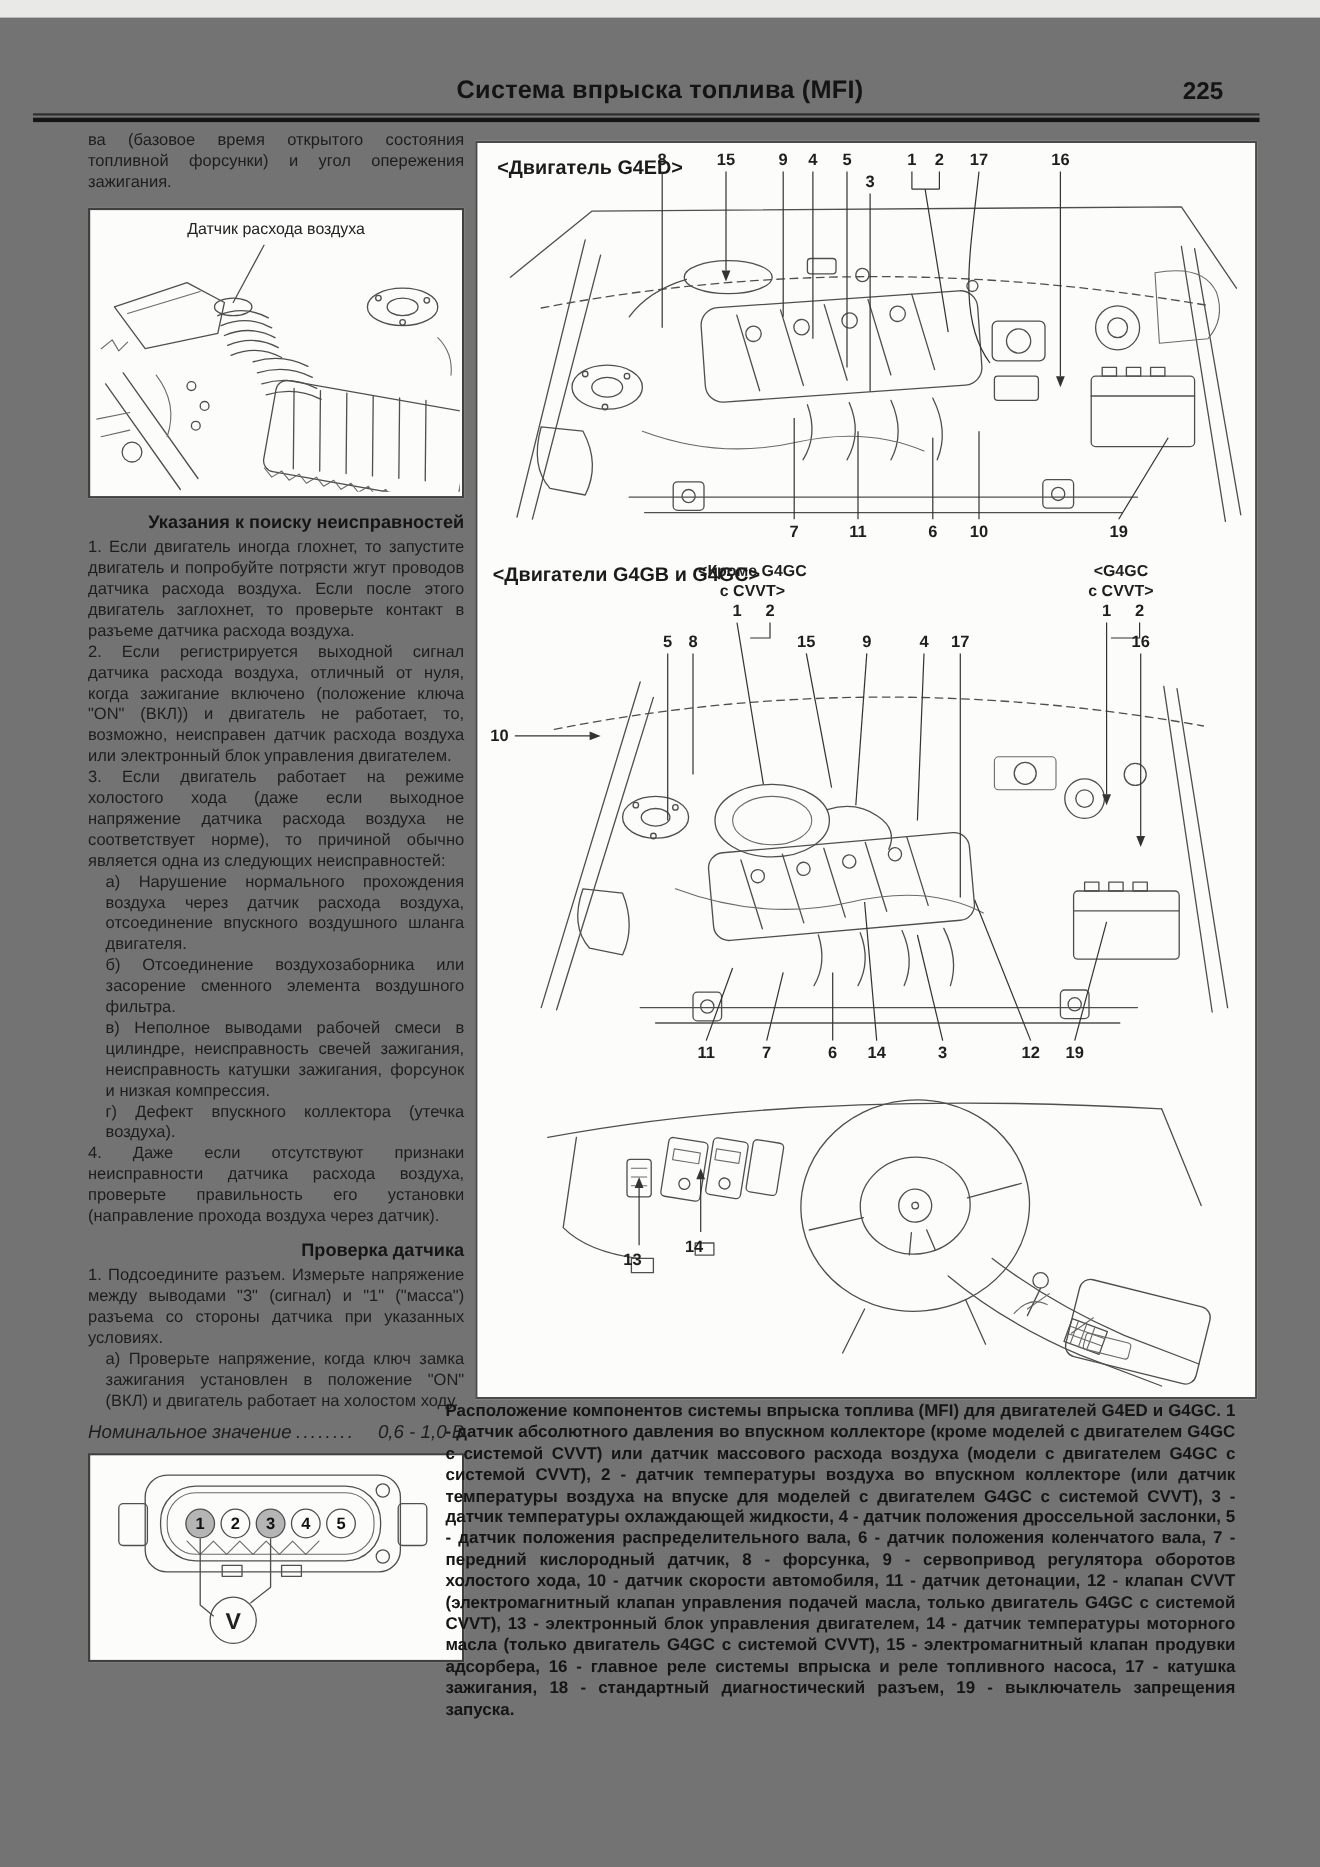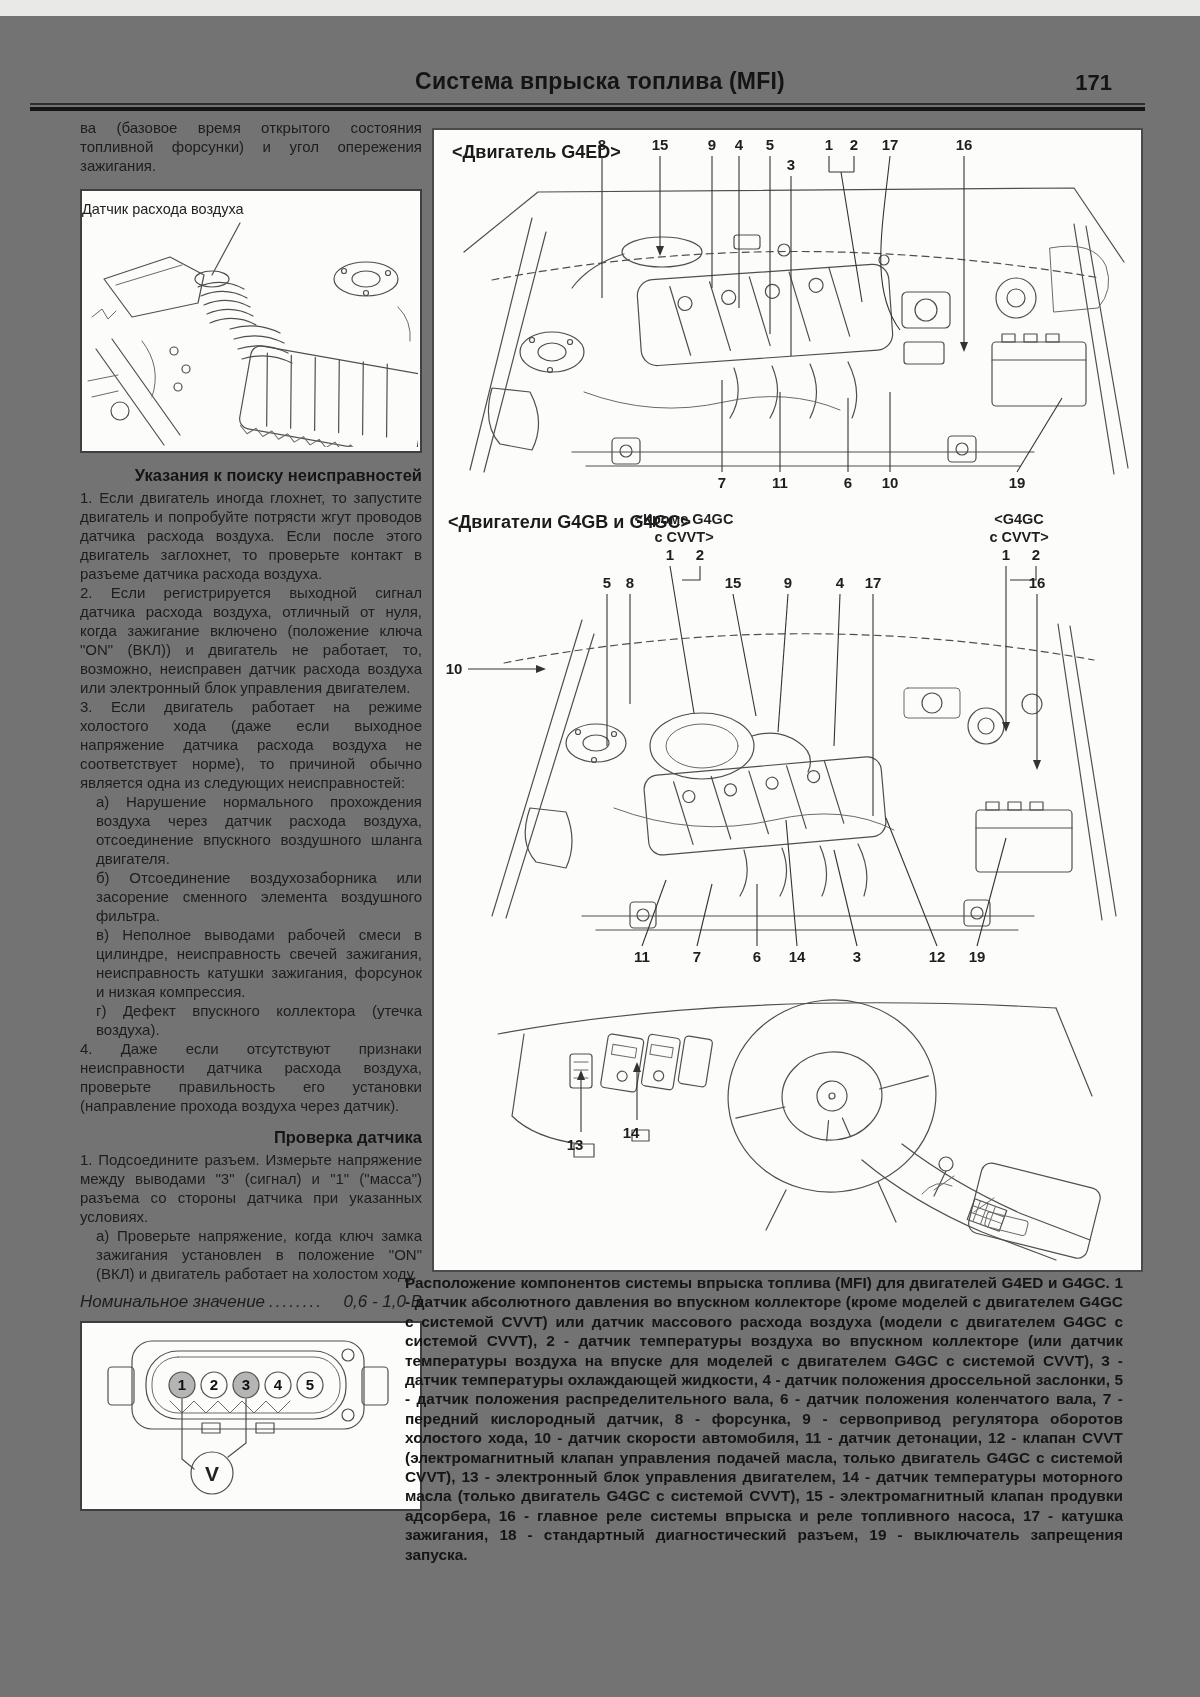--- a/index.html
+++ b/index.html
@@ -29,21 +29,21 @@
   .subitem { padding-left:16px; }
   h3.sec {
     font-size:16.5px; font-weight:bold; margin:13px 0 3px 0; text-align:right; color:#151515;
   }
   .figbox {
     border:2px solid #3f3f3f; background:#fcfcfa; position:relative; overflow:hidden;
   }
   .figbox.airflow { height:260px; margin:14px 0 4px 0; }
   .figbox.connector { height:186px; margin:10px 0 0 0; }
   .fig-caption {
-    position:absolute; top:9px; left:0; width:100%; text-align:left;
+    position:absolute; top:9px; left:0; width:100%; text-align:center;
     font-size:14.5px; color:#222;
   }
   .nominal {
     display:flex; align-items:flex-end; margin-top:9px;
     font-style:italic; font-size:17px; white-space:nowrap;
   }
   .nominal .dots { flex:1; overflow:hidden; letter-spacing:2px; padding:0 4px; }
 
   
   .diagram-frame {
@@ -70,21 +70,21 @@
   text.sublab { font:bold 14.5px "Liberation Sans", sans-serif; fill:#1e1e1e; text-anchor:middle; }
   text.pinnum { font:bold 15px "Liberation Sans", sans-serif; fill:#111; text-anchor:middle; }
   text.vmeter { font:bold 21px "Liberation Sans", sans-serif; fill:#222; text-anchor:middle; }
 </style>
 </head>
 <body>
 
 <div class="page">
 
   <div class="hdr-title">Система впрыска топлива (MFI)</div>
-  <div class="hdr-page">171</div>
+  <div class="hdr-page">225</div>
   <div class="hdr-rule">
     <div class="thin"></div>
     <div class="thick"></div>
   </div>
 
   <div class="left-col">
     <p>ва (базовое время открытого состояния топливной форсунки) и угол опережения зажигания.</p>
 
     <div class="figbox airflow">
       <div class="fig-caption">Датчик расхода воздуха</div>

